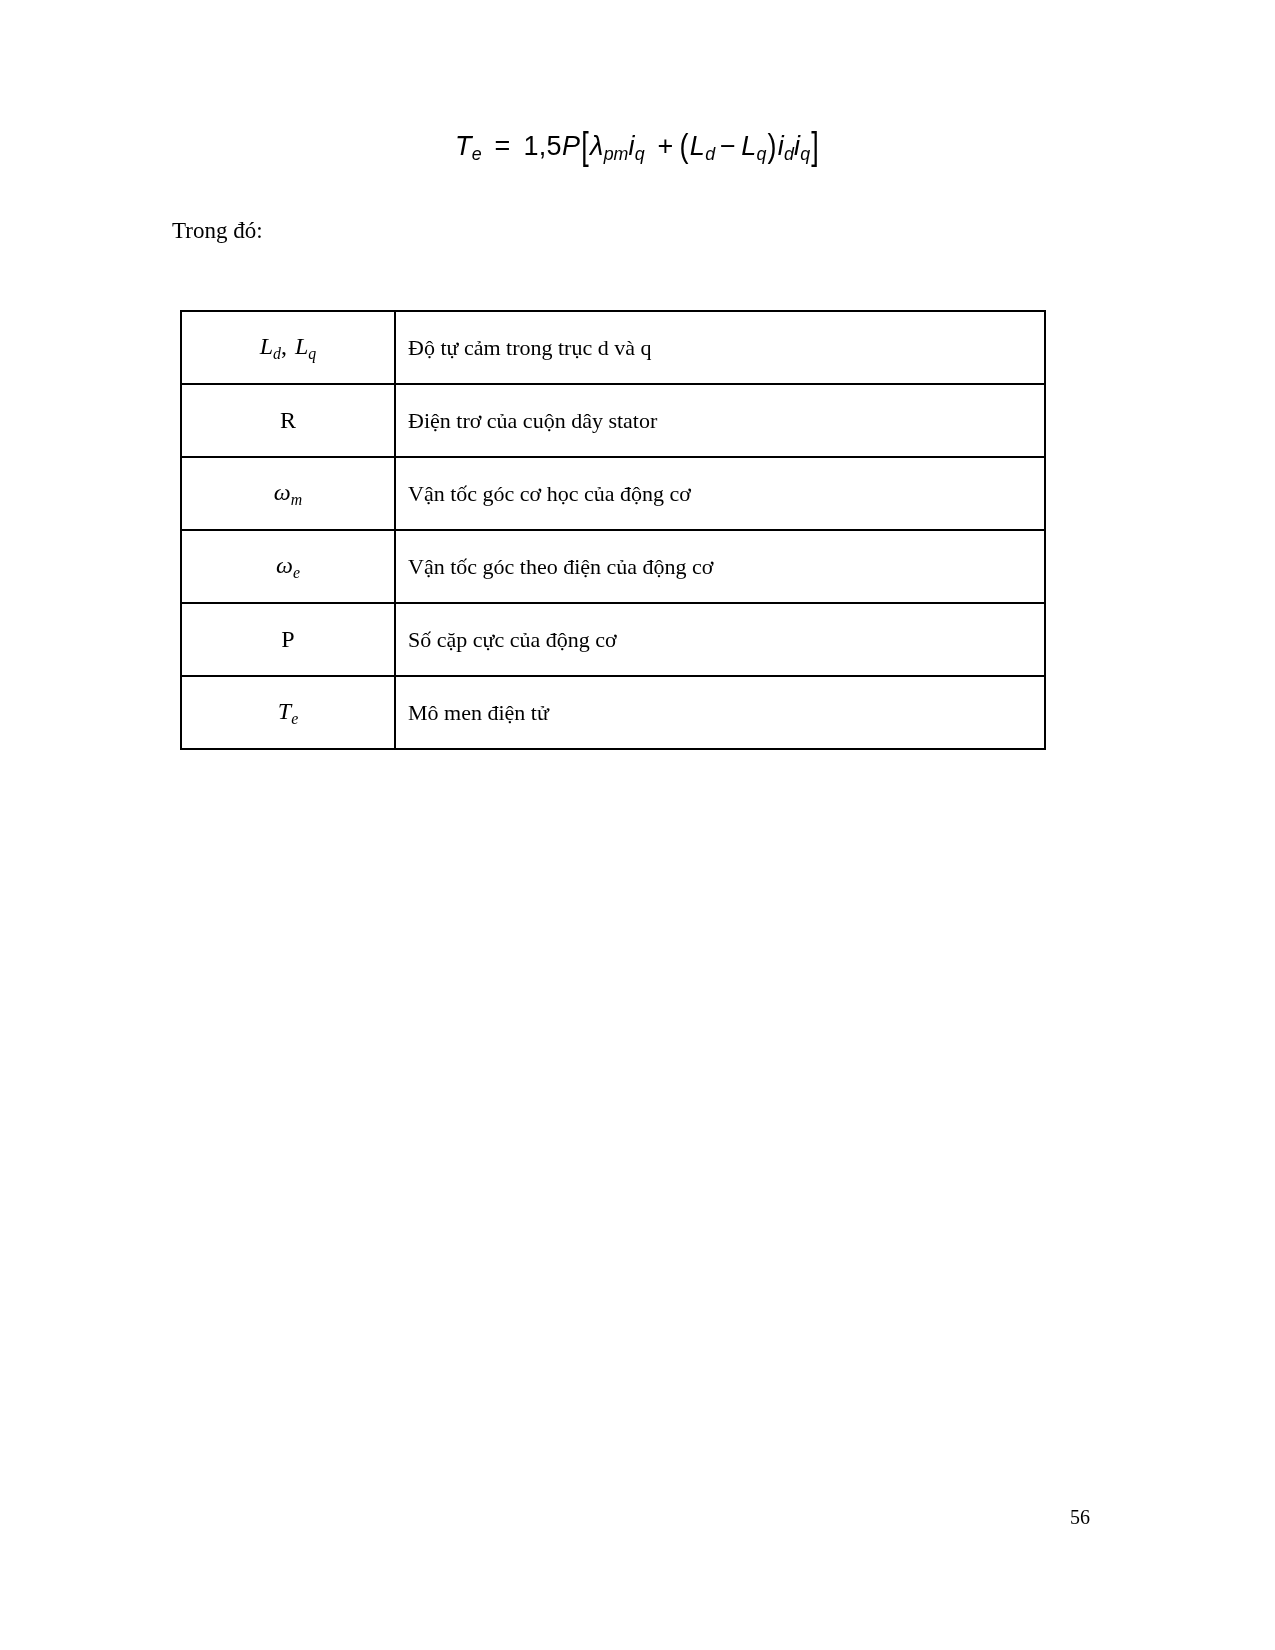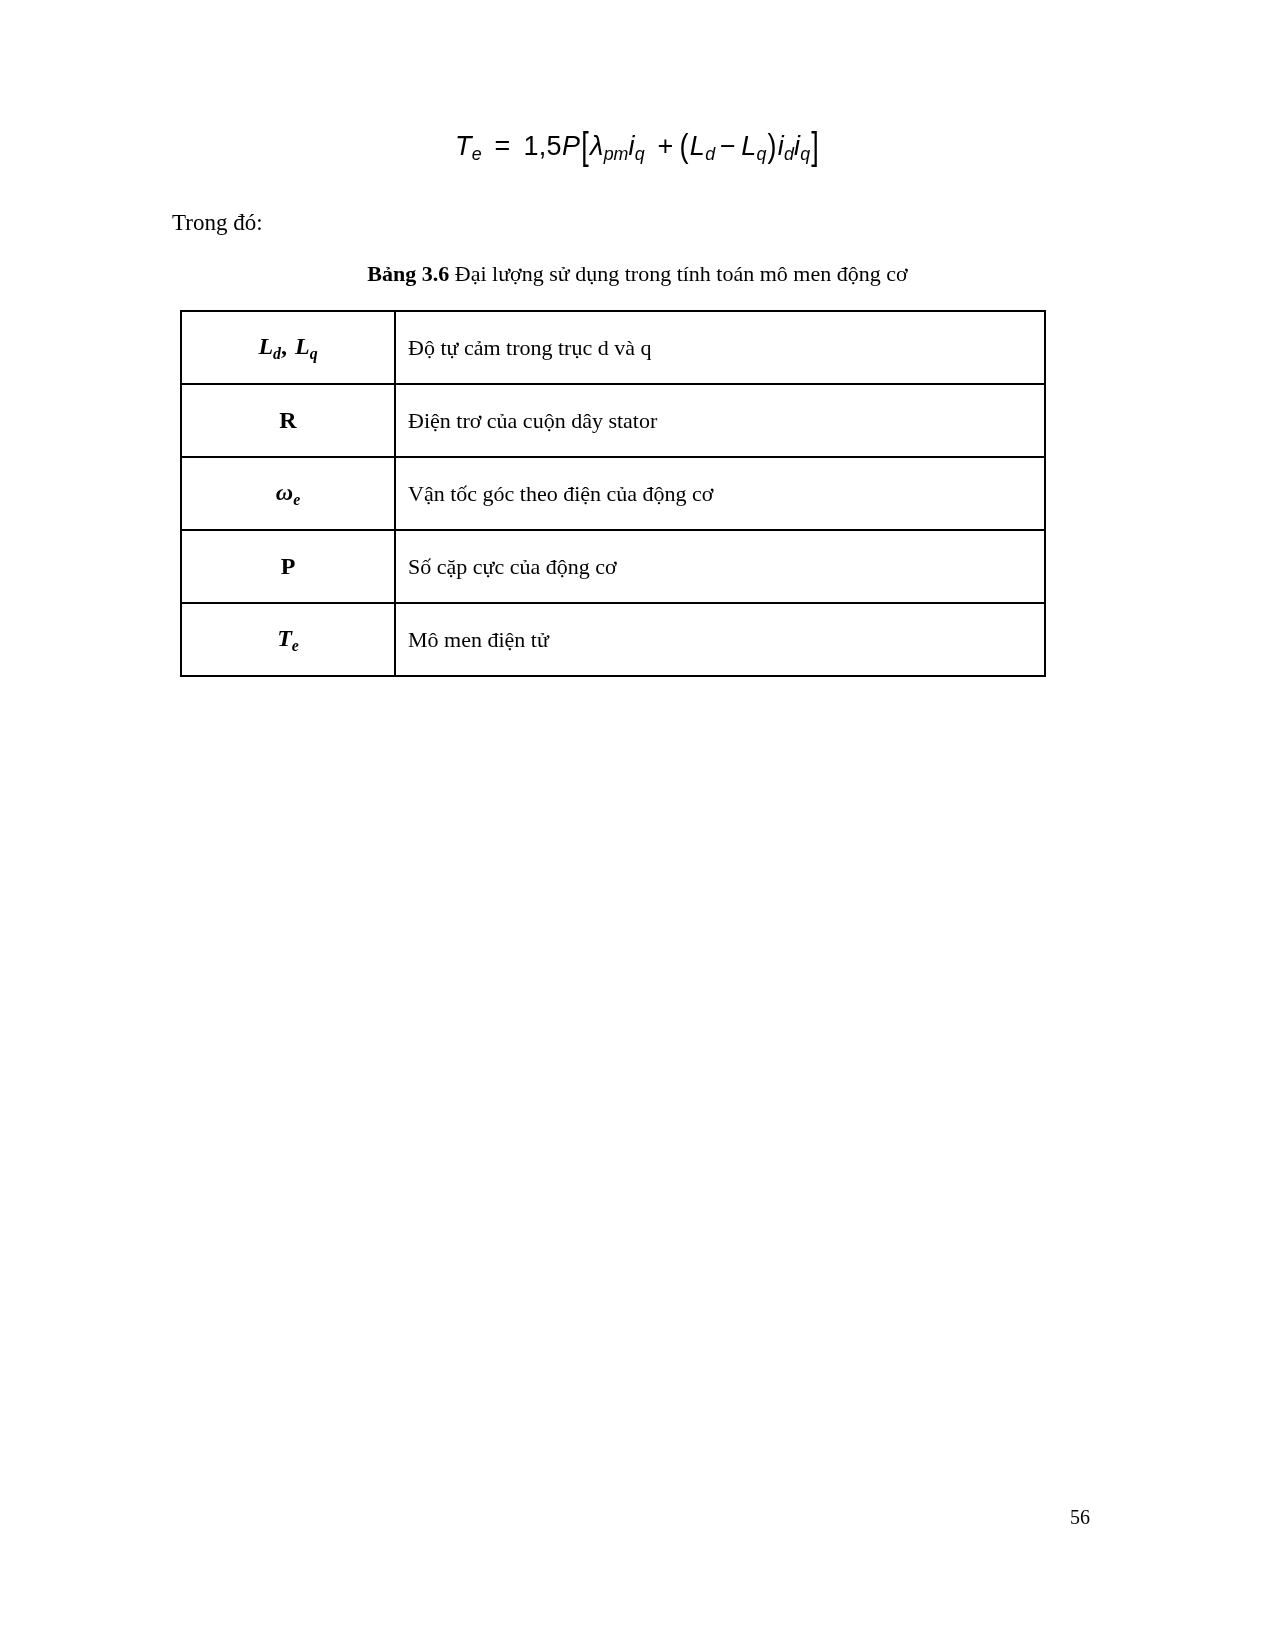--- a/index.html
+++ b/index.html
@@ -61,21 +61,21 @@
     font-style: normal;
     display: inline-block;
     transform: scaleY(1.25);
     padding: 0 1px;
   }
 
   
   .intro-text {
     position: absolute;
     left: 172px;
-    top: 208px;
+    top: 216px;
     font-size: 23px;
     line-height: 1.3;
   }
 
   
   .table-caption {
     position: absolute;
     left: 0;
     top: 261px;
     width: 1275px;
@@ -99,21 +99,20 @@
     border: 2px solid #000000;
     vertical-align: middle;
     padding: 0;
   }
   .data-table td.sym-cell {
     width: 212px;
     text-align: center;
     font-size: 24px;
     font-style: italic;
     height: 71px;
-    font-weight: bold;
   }
   .data-table td.desc-cell {
     text-align: left;
     padding-left: 12px;
     font-size: 22px;
     height: 71px;
   }
   .sym {
     font-style: italic;
     font-family: "Liberation Serif", "DejaVu Serif", serif;
@@ -149,34 +148,34 @@
     <span class="equation">
       <span><span>T</span><sub>e</sub></span>
       <span class="op">=</span>
       <span class="up">1,5</span><span>P</span><span class="brk">[</span><span><span>λ</span><sub>pm</sub></span><span><span>i</span><sub>q</sub></span>
       <span class="op">+</span><span class="paren">(</span><span><span>L</span><sub>d</sub></span><span class="op">−</span><span><span>L</span><sub>q</sub></span><span class="paren">)</span><span><span>i</span><sub>d</sub></span><span><span>i</span><sub>q</sub></span><span class="brk">]</span>
     </span>
   </div>
 
   <div class="intro-text">Trong đó:</div>
 
-  <div class="table-caption">
-    <span class="cap-label">Bảng 3.6</span>
-    <span>Đại lượng sử dụng trong tính toán mô men động cơ</span>
-  </div>
 
   <table class="data-table">
     <tbody>
         <tr>
           <td class="sym-cell"><span class="sym">L<sub>d</sub><span class="comma">, </span>L<sub>q</sub></span></td>
           <td class="desc-cell">Độ tự cảm trong trục d và q</td>
         </tr>
         <tr>
           <td class="sym-cell"><span class="sym upright">R</span></td>
           <td class="desc-cell">Điện trơ của cuộn dây stator</td>
+        </tr>
+        <tr>
+          <td class="sym-cell"><span class="sym">ω<sub>m</sub></span></td>
+          <td class="desc-cell">Vận tốc góc cơ học của động cơ</td>
         </tr>
         <tr>
           <td class="sym-cell"><span class="sym">ω<sub>e</sub></span></td>
           <td class="desc-cell">Vận tốc góc theo điện của động cơ</td>
         </tr>
         <tr>
           <td class="sym-cell"><span class="sym upright">P</span></td>
           <td class="desc-cell">Số cặp cực của động cơ</td>
         </tr>
         <tr>

